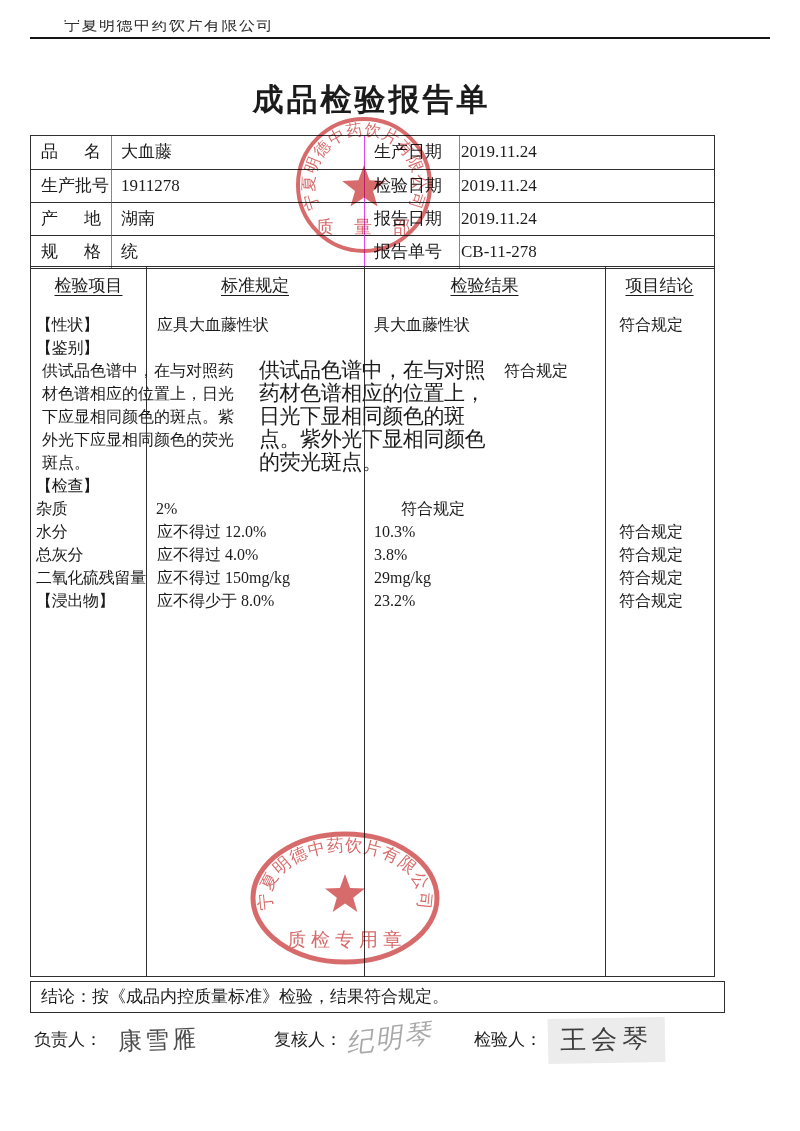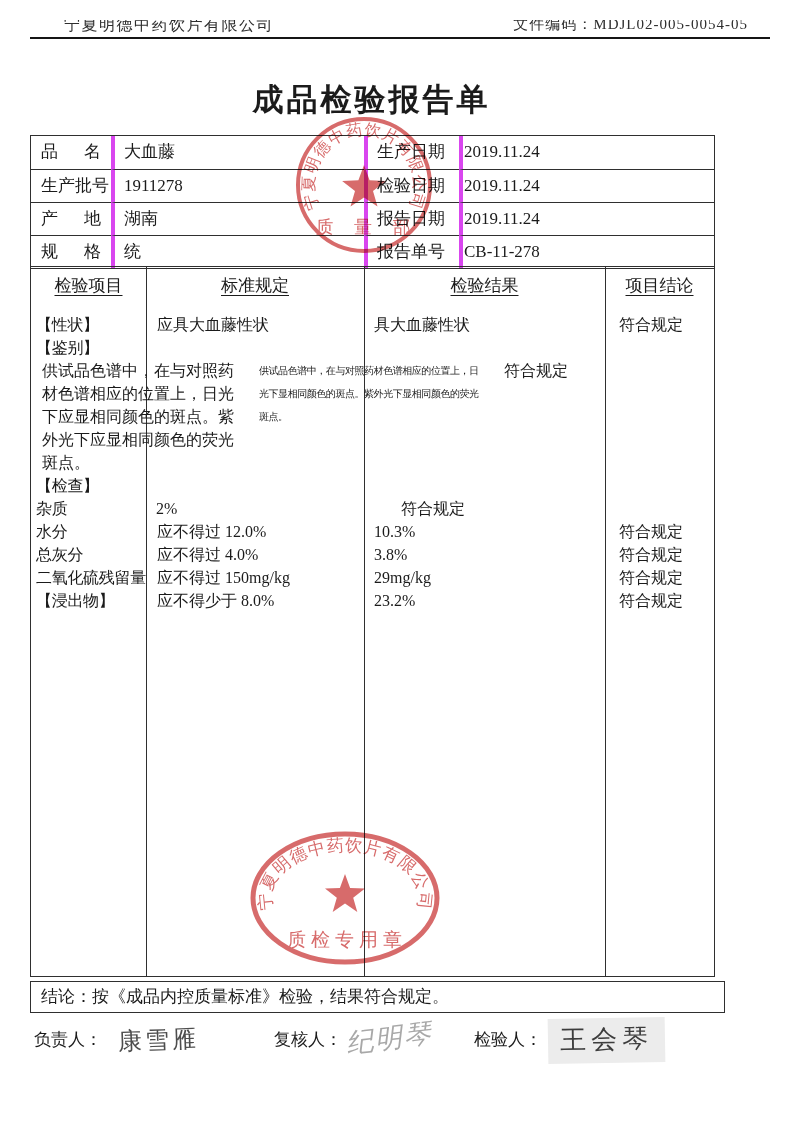--- a/index.html
+++ b/index.html
@@ -15,21 +15,21 @@
 
   .title{position:absolute;top:79px;left:30px;width:683px;text-align:center;
          font-size:31px;font-weight:bold;letter-spacing:3px;}
 
   
   .info-table{position:absolute;top:135px;left:30px;width:683px;
               display:grid;grid-template-columns:80px 253px 95px 255px;
               grid-auto-rows:33px;border:1px solid #2f2f2f;}
   .info-table .cell{line-height:32px;font-size:17px;overflow:hidden;white-space:nowrap;}
   .info-table .bt{border-top:1px solid #2f2f2f;}
-  .info-table .bl{border-left:4px solid #d946ef;}
+  .info-table .bl{border-left:1px solid #d946ef;}
   .info-table .c0{text-align:justify;text-align-last:justify;padding:0 10px;}
   .info-table .c1{padding-left:9px;}
   .info-table .c2{padding-left:9px;}
   .info-table .c3{padding-left:1px;}
 
   
   .main-table{position:absolute;top:266px;left:30px;width:683px;height:709px;
               border:1px solid #2f2f2f;}
   .vline{position:absolute;top:0;bottom:0;width:1px;background:#2f2f2f;}
   .vl1{left:115px;} .vl2{left:333px;} .vl3{left:574px;}
@@ -39,21 +39,21 @@
   .mt-header .h3{width:241px;} .mt-header .h4{width:109px;}
   .mt-header .u{text-decoration:underline;text-underline-offset:4px;}
   .mt-body{position:absolute;left:0;right:0;top:36px;bottom:0;
            display:flex;flex-direction:column;padding-top:10px;}
   .mt-row{display:flex;flex-shrink:0;}
   .mt-row .cell{line-height:23px;font-size:16px;box-sizing:border-box;}
   .w1{width:115px;padding-left:5px;white-space:nowrap;letter-spacing:-0.3px;}
   .w2{width:218px;padding-left:11px;padding-right:6px;}
   .w3{width:241px;padding-left:10px;padding-right:4px;}
   .w4{width:109px;padding-left:14px;}
-  .w3 .para,.w3.para{font-size:10px;letter-spacing:-0.45px;}
+  .w3 .para,.w3.para{font-size:21px;letter-spacing:-0.45px;}
   .filler{flex:1;}
 
   
   .conclusion{position:absolute;top:981px;left:30px;width:683px;height:30px;
               border:1px solid #2f2f2f;line-height:30px;font-size:17px;padding-left:10px;}
 
   
   .signatures{position:absolute;top:1018px;left:30px;width:720px;height:70px;}
   .sig-group{position:absolute;top:0;display:flex;align-items:flex-start;}
   .sg1{left:4px;} .sg2{left:244px;} .sg3{left:444px;text-align:center;}
@@ -71,21 +71,20 @@
   .stamp-top{left:291px;top:112px;width:146px;height:146px;}
   .stamp-bottom{left:246px;top:827px;width:198px;height:142px;}
 </style>
 </head>
 <body>
 
 <div class="page">
 
   <div class="top-header">
     <span class="hd-left">宁夏明德中药饮片有限公司</span>
-    <span class="hd-right">文件编码：MDJL02-005-0054-05</span>
   </div>
 
   <div class="title">成品检验报告单</div>
 
   <div class="info-table" id="info-table">
       <div class="cell c0">品名</div>
       <div class="cell c1 bl">大血藤</div>
       <div class="cell c2 bl">生产日期</div>
       <div class="cell c3 bl">2019.11.24</div>
       <div class="cell c0 bt">生产批号</div>

